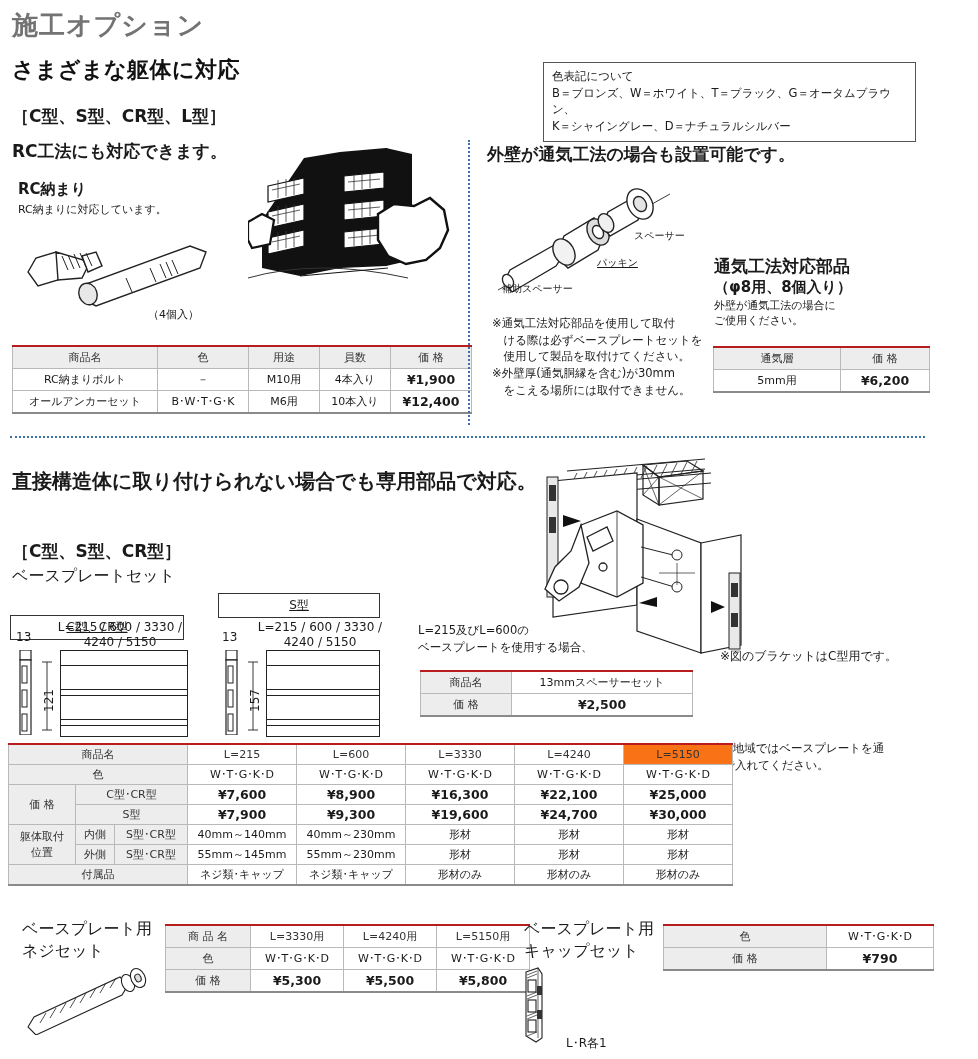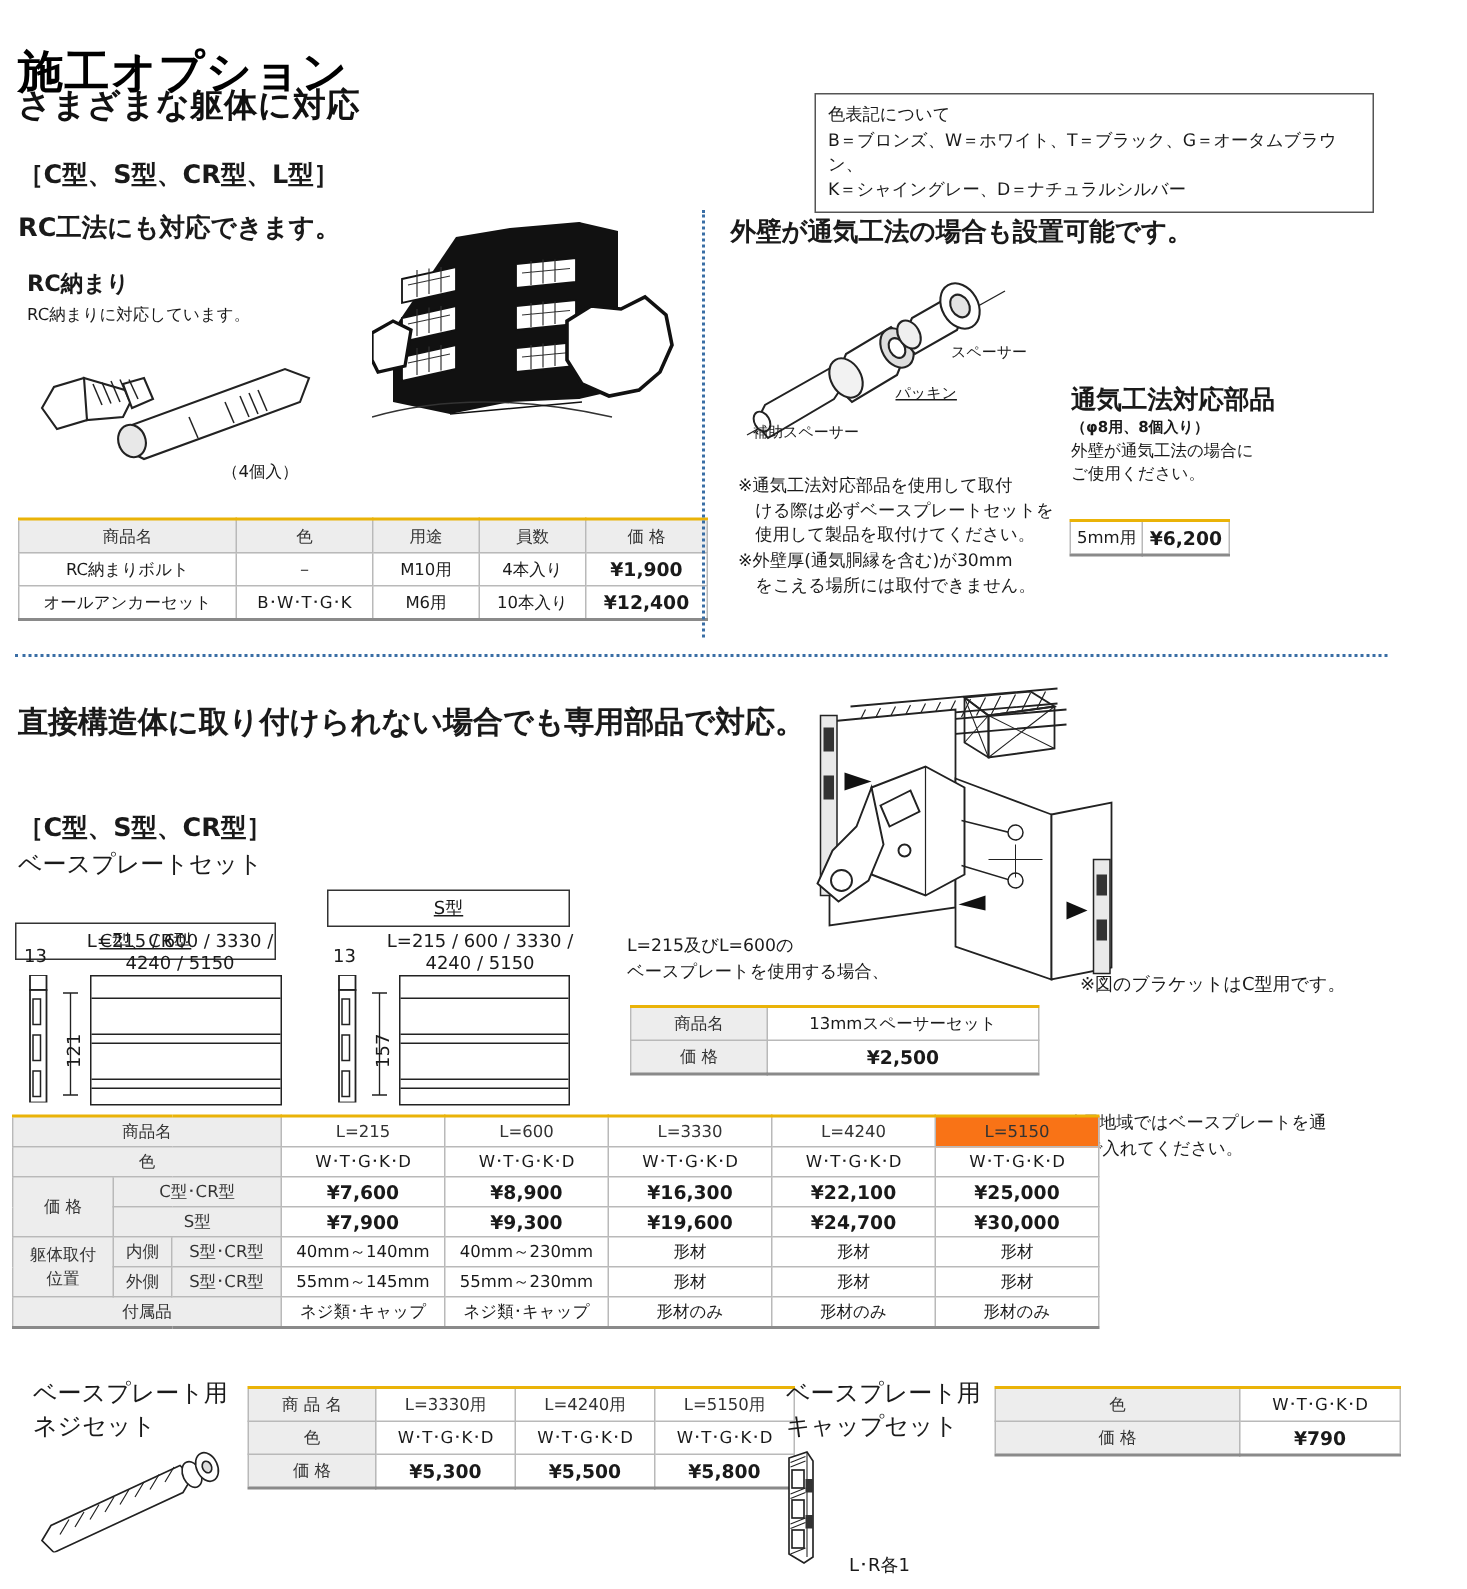--- a/index.html
+++ b/index.html
@@ -11,25 +11,24 @@
     height: 1059px;
     position: relative;
     font-family: "DejaVu Sans", "Liberation Sans", sans-serif;
     color: #1a1a1a;
     overflow: hidden;
   }
   .abs { position: absolute; }
 
   
   .page-title {
-    font-size: 30px;
+    font-size: 26px;
     font-weight: bold;
     letter-spacing: 1px;
-    color: #000000;
-    margin-top: 20px;
+    color: #737373;
   }
   .subtitle {
     font-size: 22px;
     font-weight: bold;
     letter-spacing: 0.5px;
     color: #111;
   }
   .type-label {
     font-size: 17px;
     font-weight: bold;
@@ -87,21 +86,21 @@
     color: #333;
   }
   table.pt td.price {
     font-weight: bold;
     font-size: 12.5px;
   }
   table.pt tr.head-row th { font-size: 11px; }
   table.pt.thin th, table.pt.thin td { padding: 2px 4px; }
 
   
-  table.pt { border-top: 2px solid #eab308; border-bottom: 2px solid #8a8a8a; }
+  table.pt { border-top: 2px solid #b91c1c; border-bottom: 2px solid #8a8a8a; }
   .vdots {
     border-left: 2px dotted #3a6ea5;
   }
   .hdots {
     border-top: 2px dotted #3a6ea5;
   }
 
   
   .diagbox {
     border: 1px solid #333;
@@ -271,28 +270,32 @@
 <div class="abs note" style="left:492px; top:315px; width:215px;">
   <div>※通気工法対応部品を使用して取付</div>
   <div>　ける際は必ずベースプレートセットを</div>
   <div>　使用して製品を取付けてください。</div>
   <div>※外壁厚(通気胴縁を含む)が30mm</div>
   <div>　をこえる場所には取付できません。</div>
 </div>
 
 <div class="abs" style="left:714px; top:255px;">
   <div style="font-size:17px; font-weight:bold;">通気工法対応部品</div>
-  <div style="font-size:10px; font-weight:bold;">（φ8用、8個入り）</div>
+  <div style="font-size:15px; font-weight:bold;">（φ8用、8個入り）</div>
   <div class="small" style="margin-top:2px;">外壁が通気工法の場合に</div>
   <div class="small">ご使用ください。</div>
 </div>
 
 <div class="abs" style="left:713px; top:346px;">
   <table class="pt">
     <tbody>
+        <tr class="head-row">
+      <th style="width:118px;">通気層</th>
+      <th style="width:80px;">価 格</th>
+    </tr>
     <tr>
       <td>5mm用</td>
       <td class="price">¥6,200</td>
     </tr>
   </tbody>
     </table>
 </div>
 
 <div class="abs hdots" style="left:10px; top:436px; width:915px;"></div>
 

